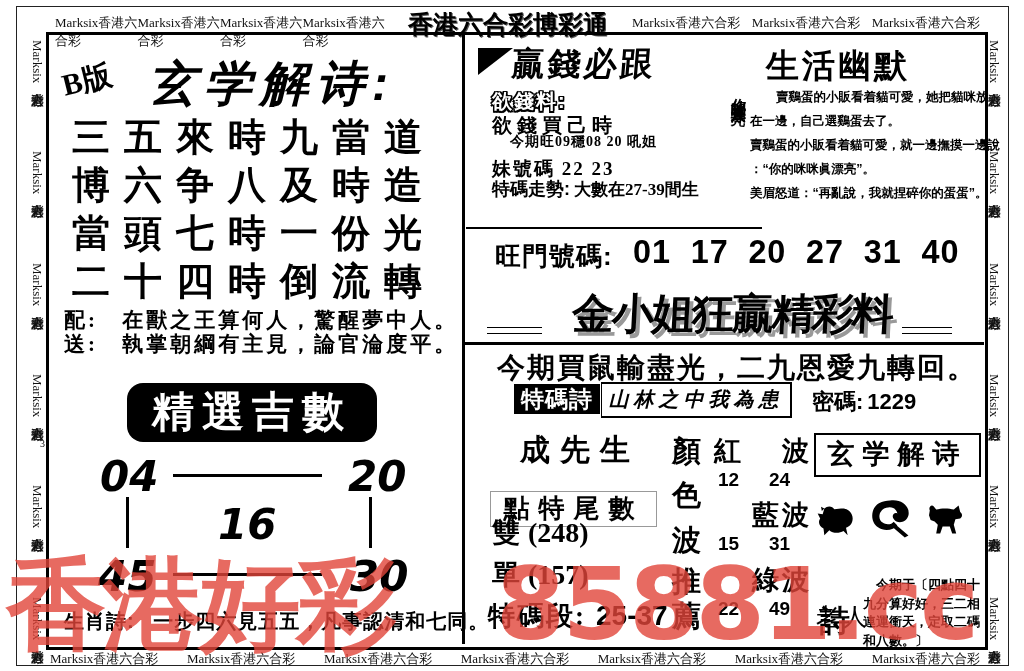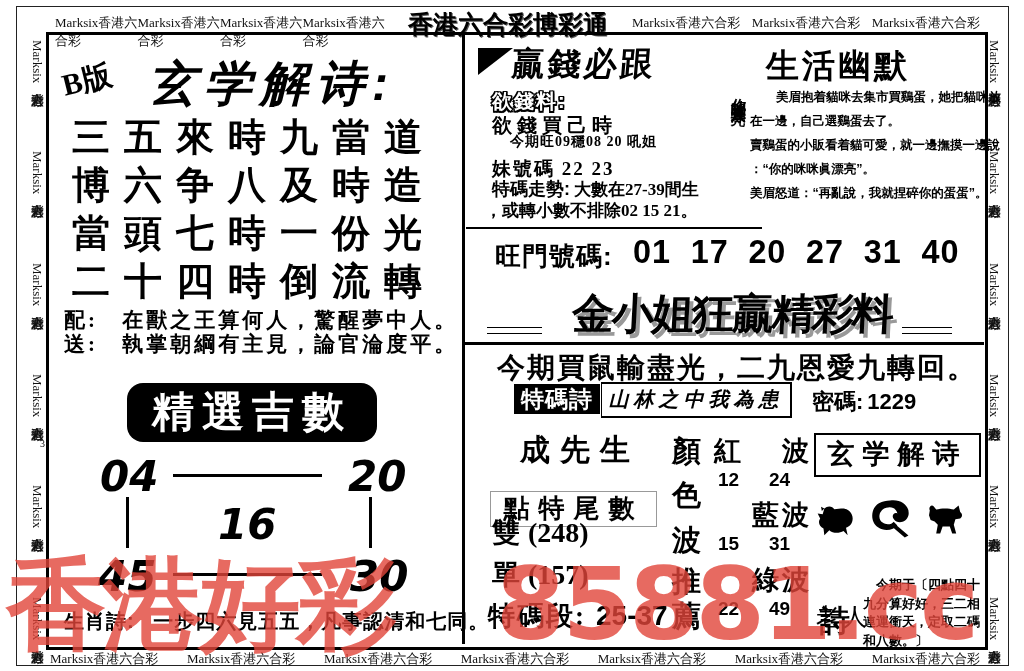--- a/index.html
+++ b/index.html
@@ -122,29 +122,28 @@
   <div class="abs fh" style="left:512px;top:42px;font-size:33px;font-weight:900;letter-spacing:3px;transform:skewX(-5deg);">贏錢必跟</div>
 
   <div class="abs fh outline-text" style="left:492px;top:88px;font-size:20px;letter-spacing:2px;">欲錢料:</div>
   <div class="abs fs" style="left:492px;top:112px;font-size:20px;font-weight:700;letter-spacing:5px;">欲錢買己時</div>
   <div class="abs fs" style="left:510px;top:133px;font-size:14px;font-weight:700;letter-spacing:1px;">今期旺09穩08 20 吼姐</div>
   <div class="abs fs" style="left:492px;top:156px;font-size:19px;font-weight:700;letter-spacing:2px;">妹號碼 22 23</div>
   <div class="abs" style="left:492px;top:177px;">
     <span class="fh" style="font-size:18px;font-weight:900;">特碼走勢:</span>
     <span class="fs" style="font-size:17px;font-weight:700;">大數在27-39間生</span>
   </div>
-  <div class="abs fs" style="left:485px;top:199px;font-size:17px;font-weight:700;">，或轉小數不排除02 15 21。</div>
   <div class="hline" style="left:466px;top:227px;width:296px;height:2px;"></div>
 
   <div class="abs fs" style="left:727px;top:86px;writing-mode:vertical-rl;font-size:15px;font-weight:700;
        letter-spacing:2px;height:140px;transform:rotate(2deg);">你的咪咪真漂亮</div>
 
   <div class="abs fh" style="left:766px;top:44px;font-size:33px;font-weight:900;letter-spacing:3px;">生活幽默</div>
   <div class="abs" style="left:750px;top:85px;width:236px;">
-    <div class="humor-line">美眉抱着貓咪去集市買鷄蛋，她把貓咪放</div>
+    <div class="humor-line">賣鷄蛋的小販看着貓可愛，她把貓咪放</div>
     <div class="humor-line">在一邊，自己選鷄蛋去了。</div>
     <div class="humor-line">賣鷄蛋的小販看着貓可愛，就一邊撫摸一邊說</div>
     <div class="humor-line">：“你的咪咪眞漂亮”。</div>
     <div class="humor-line">美眉怒道：“再亂說，我就捏碎你的蛋蛋”。</div>
   </div>
 
   <div class="abs fh" style="left:495px;top:239px;font-size:26px;font-weight:900;letter-spacing:1px;">旺門號碼:</div>
   <div class="abs fh" style="left:633px;top:233px;font-size:33px;font-weight:900;word-spacing:10px;letter-spacing:1px;
        transform:scaleX(0.98);transform-origin:left;">01 17 20 27 31 40</div>
 

